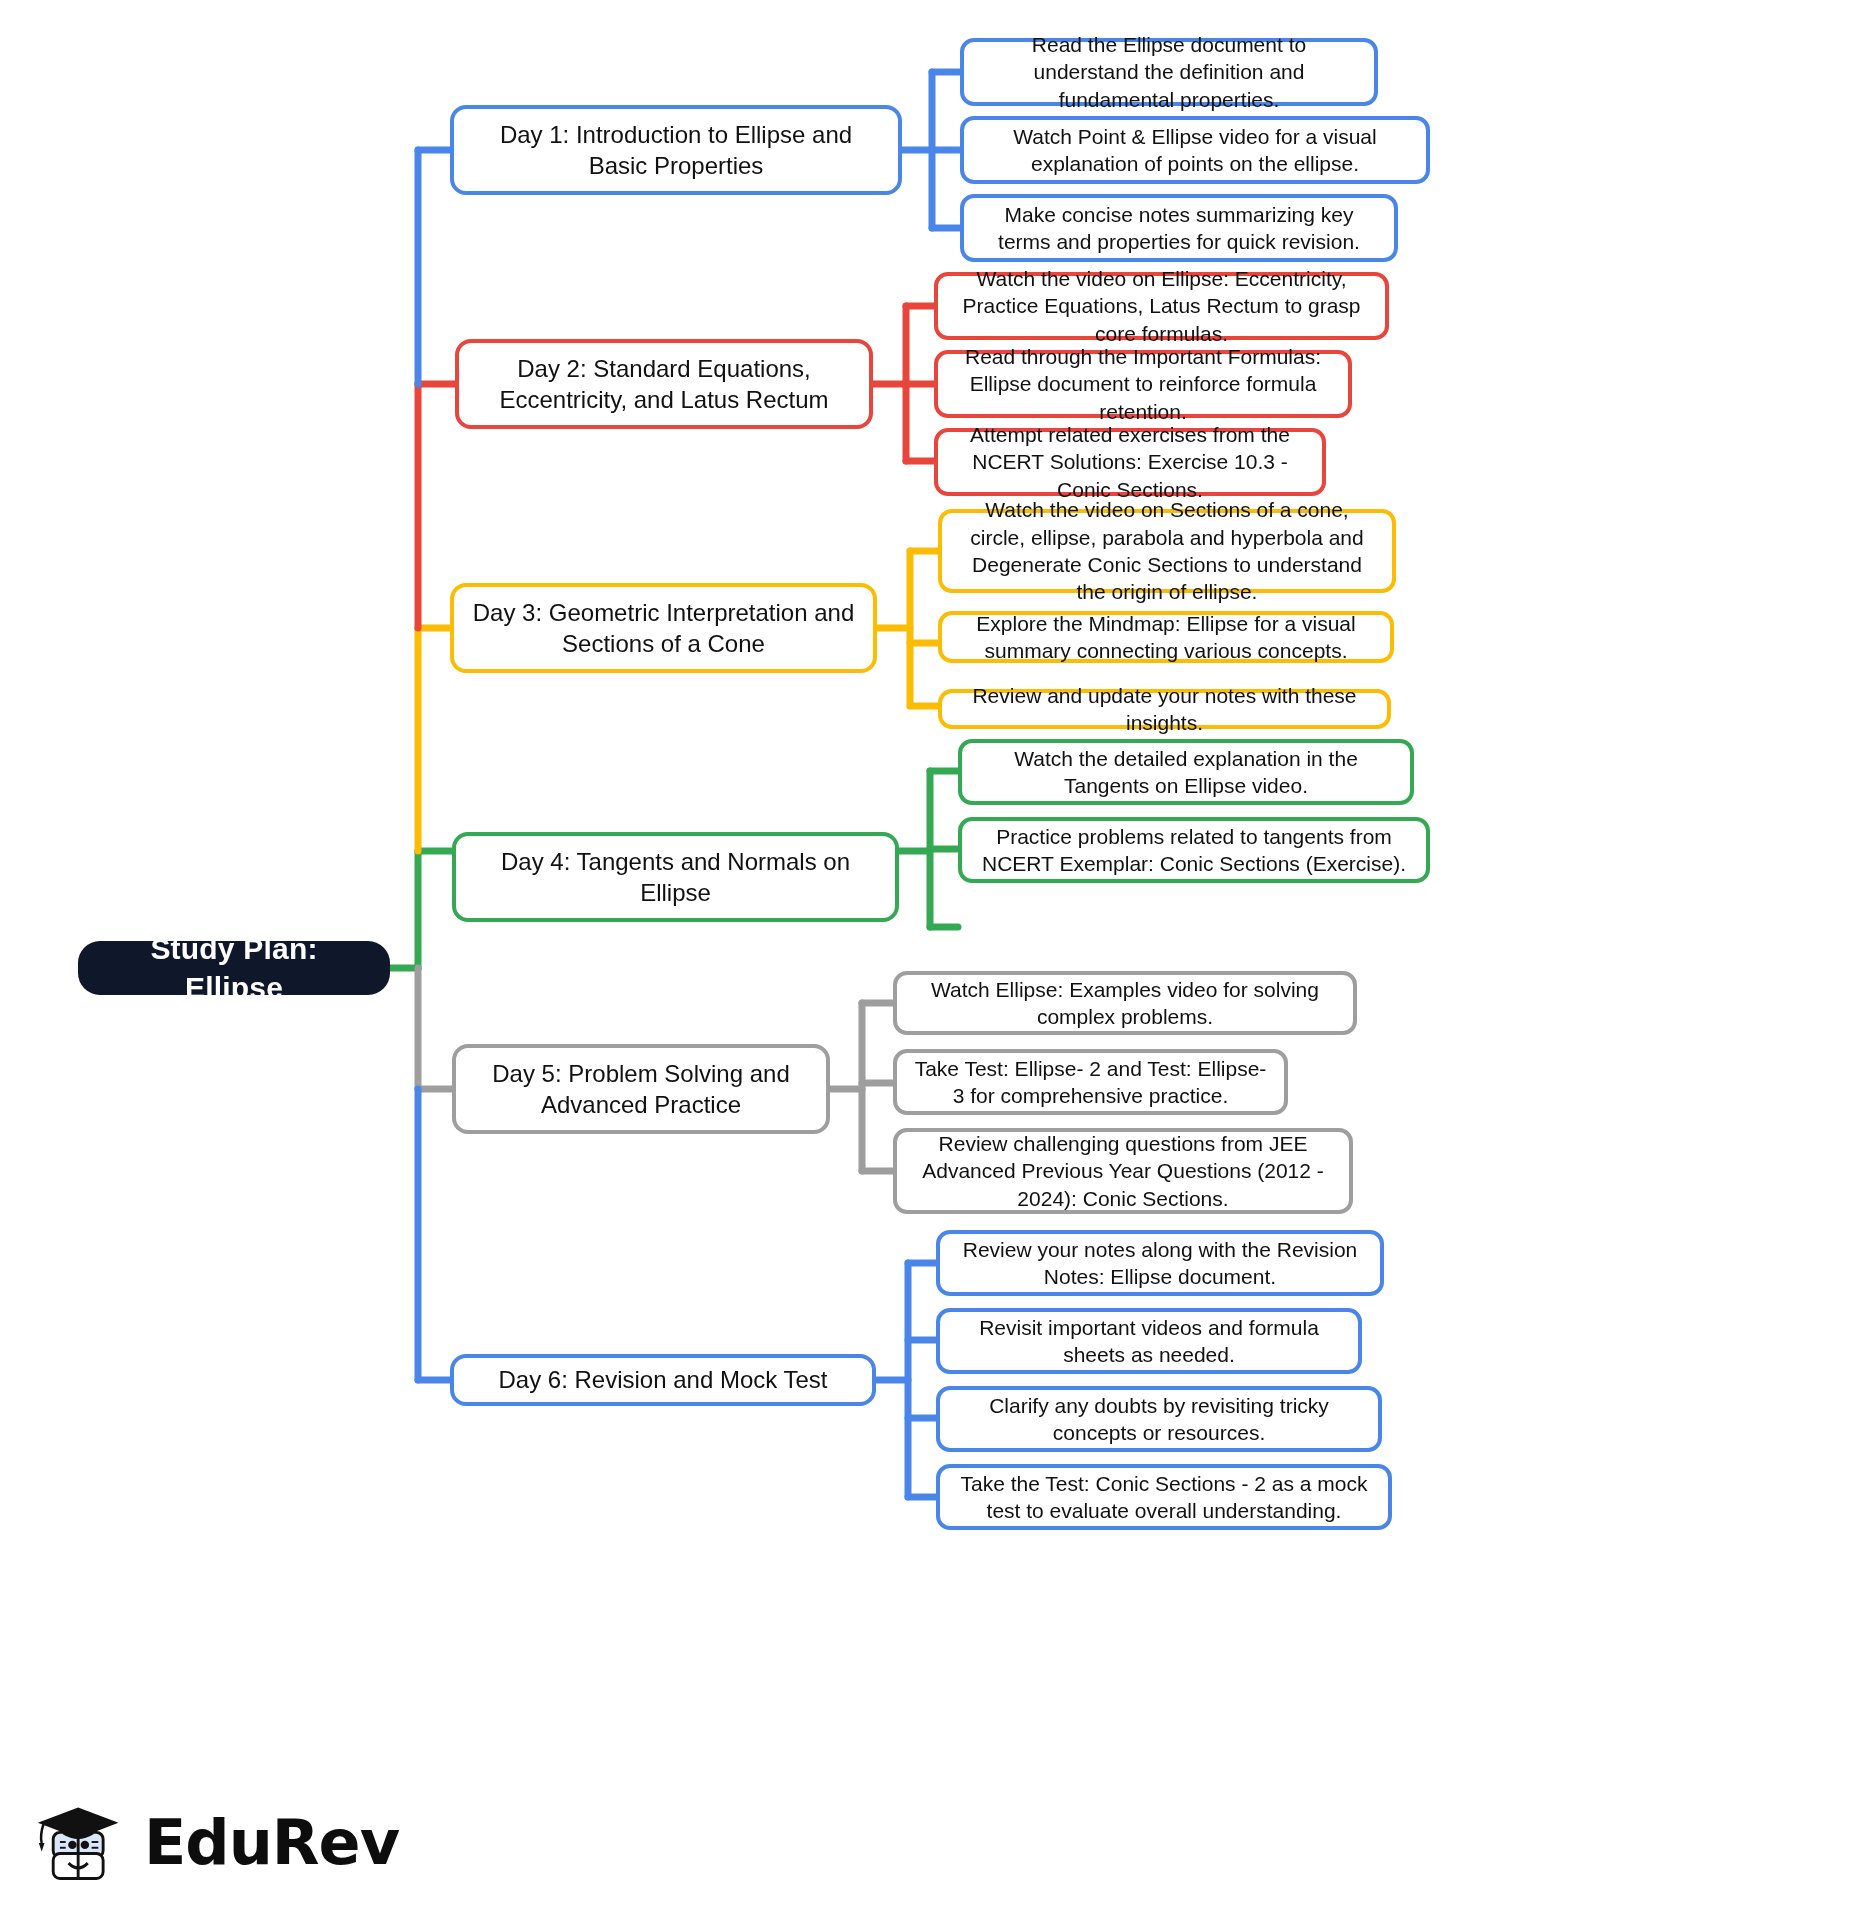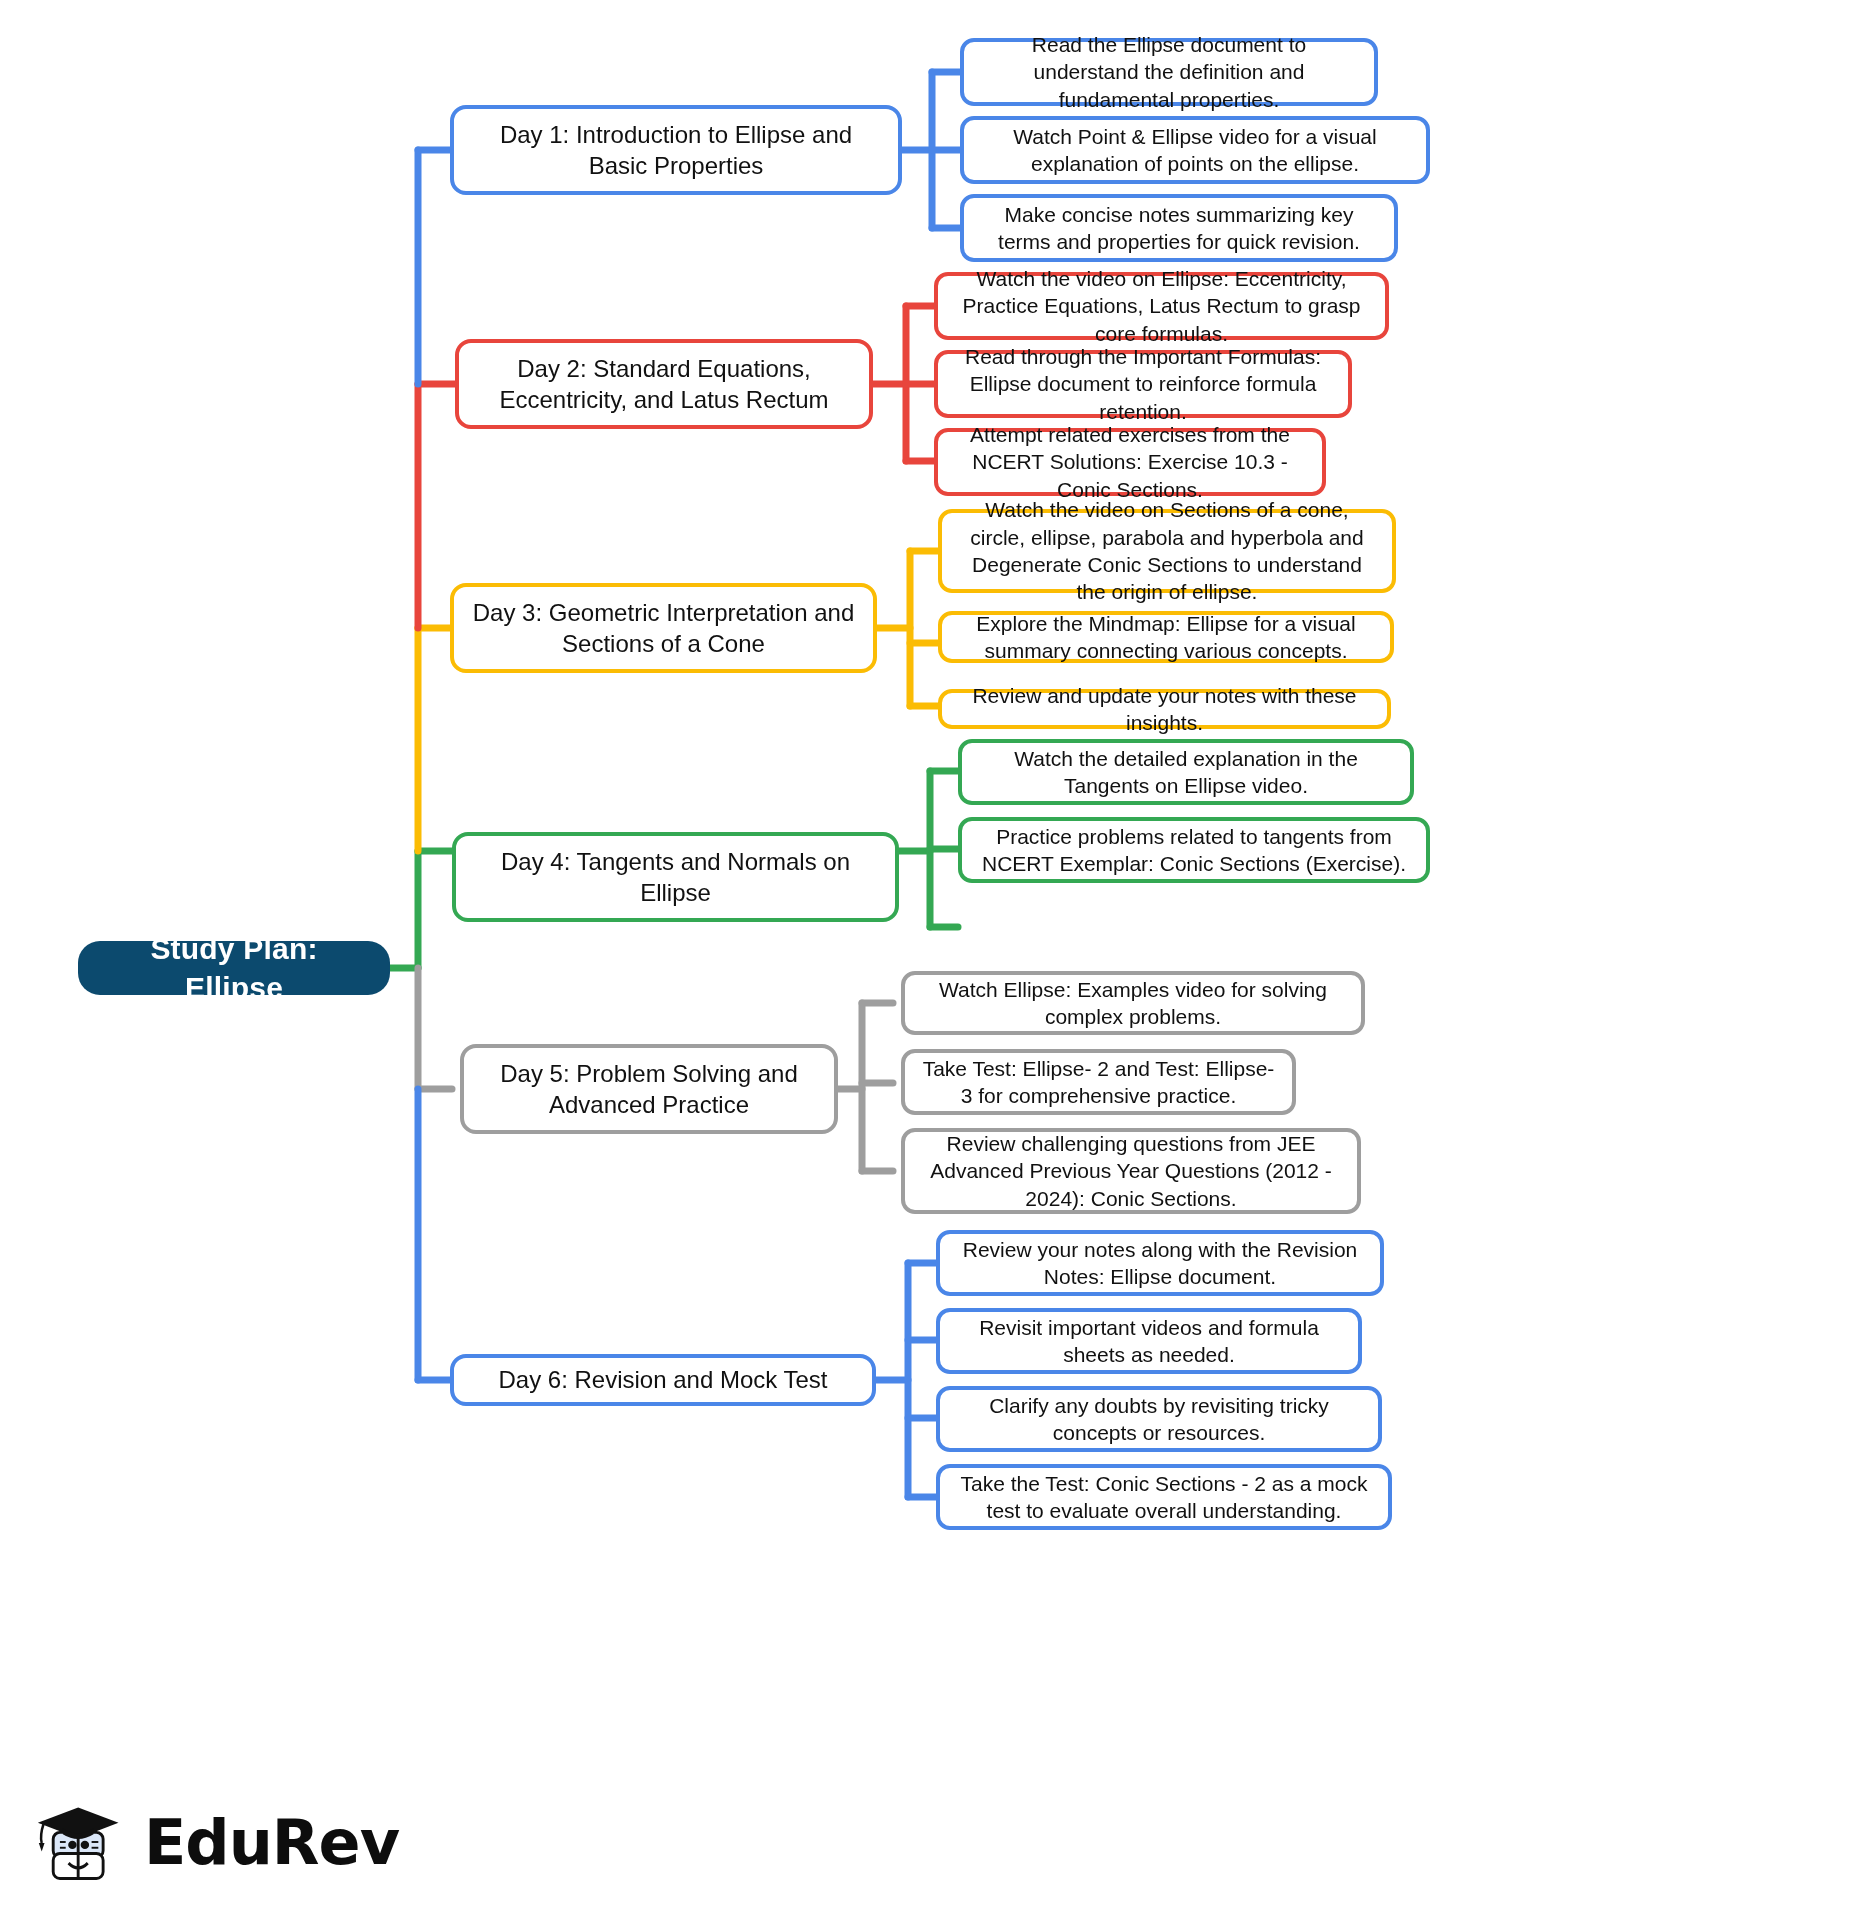--- a/index.html
+++ b/index.html
@@ -6,34 +6,34 @@
   body{width:1860px;height:1932px;position:relative;overflow:hidden;
        font-family:"Liberation Sans","DejaVu Sans",sans-serif;color:#111;}
   #canvas{position:absolute;inset:0;}
   svg#wires{position:absolute;left:0;top:0;width:1860px;height:1932px;pointer-events:none;}
 
   .node{position:absolute;box-sizing:border-box;display:flex;align-items:center;
         justify-content:center;text-align:center;background:#ffffff;
         border-radius:14px;line-height:1.30;}
 
   
-  .root{background:#0c4a6e;color:#ffffff;font-weight:bold;font-size:30px;
+  .root{background:#0f172a;color:#ffffff;font-weight:bold;font-size:30px;
         border-radius:22px;border:none;padding:0 22px;letter-spacing:.2px;}
 
   
   .day{border-width:4px;border-style:solid;font-size:24px;padding:8px 16px;border-radius:16px;}
 
   
   .leaf{border-width:4px;border-style:solid;font-size:21px;padding:8px 16px;border-radius:14px;}
 
   .c-blue  {border-color:#4a86e8;}
   .c-red   {border-color:#e8453c;}
   .c-amber {border-color:#fbbc04;}
   .c-green {border-color:#34a853;}
-  .c-gray  {border-color:#9e9e9e;margin-left:8px;}
+  .c-gray  {border-color:#9e9e9e;}
 
   
   #logo{position:absolute;left:34px;top:1782px;width:330px;height:120px;display:flex;
         align-items:center;gap:14px;}
   #logo .mark{width:96px;height:96px;position:relative;flex:0 0 96px;}
   #logo .word{font-size:62px;font-weight:bold;color:#0d0d0d;letter-spacing:-1px;
               font-family:"DejaVu Sans","Liberation Sans",sans-serif;}
 </style>
 </head>
 <body>

